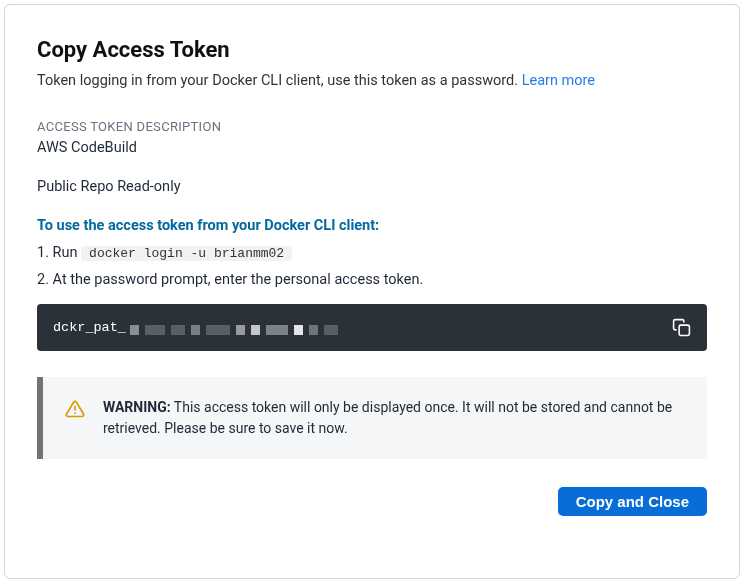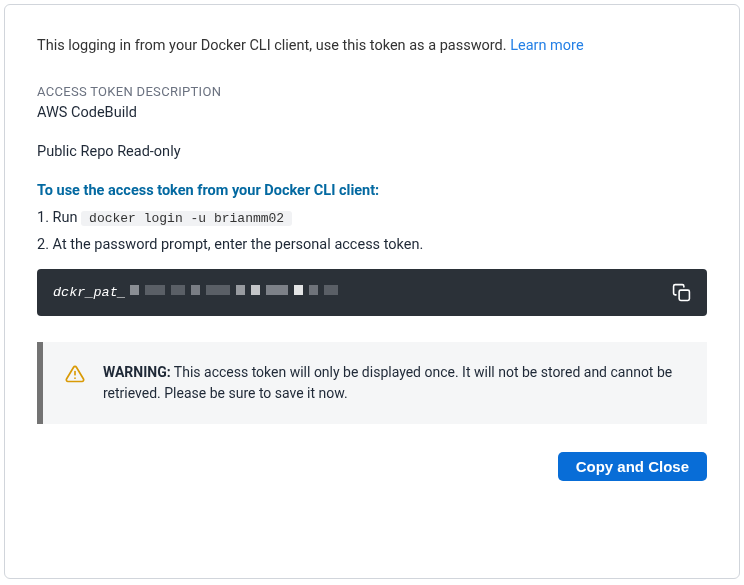--- a/index.html
+++ b/index.html
@@ -76,23 +76,22 @@
       font-family: "SFMono-Regular", Consolas, "Liberation Mono", Menlo, monospace;
       font-size: 13.5px;
       display: flex;
       align-items: center;
       justify-content: space-between;
       margin-top: 16px;
       margin-bottom: 26px;
     }
     .token-content {
       display: flex;
-      align-items: flex-start;
+      align-items: flex-end;
       gap: 0;
-      font-style: italic;
     }
     .token-redact {
       display: inline-flex;
       gap: 6px;
       margin-left: 4px;
     }
     .rb {
       display: inline-block;
       height: 10px;
       background: #5a5f66;
@@ -136,23 +135,24 @@
       font-size: 15px;
       font-weight: 600;
       cursor: pointer;
     }
   </style>
 </head>
 <body>
 
 <div class="modal">
 
+  <h1 class="title">Copy Access Token</h1>
 
   <p class="subtitle">
-    <span>This logging in from your Docker CLI client, use this token as a password. </span><a class="link">Learn more</a>
+    <span>Token logging in from your Docker CLI client, use this token as a password. </span><a class="link">Learn more</a>
   </p>
 
   <div>
     <div class="section-label">ACCESS TOKEN DESCRIPTION</div>
     <div class="section-value">AWS CodeBuild</div>
   </div>
 
   <div>
     <div class="section-value">Public Repo Read-only</div>
   </div>

